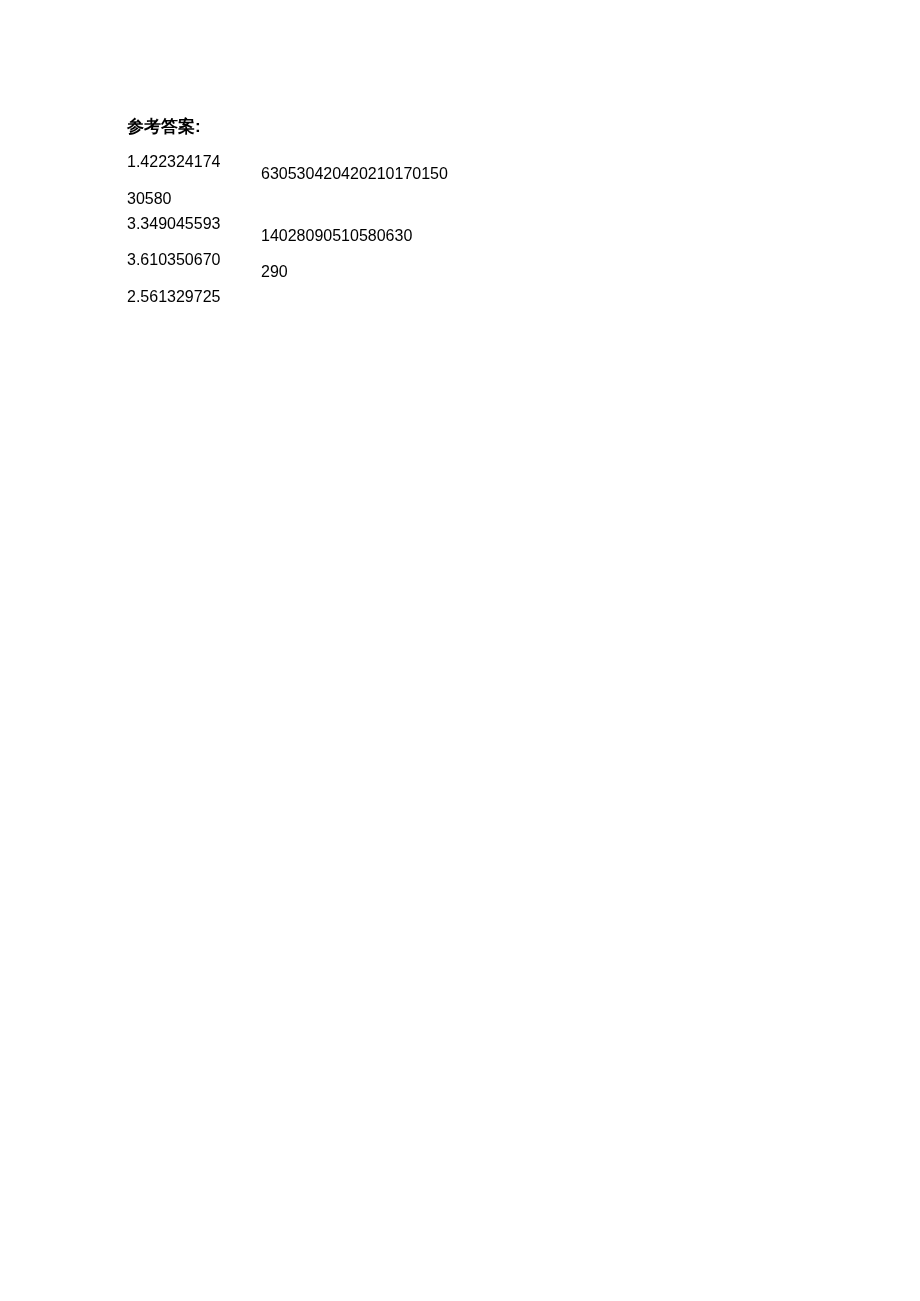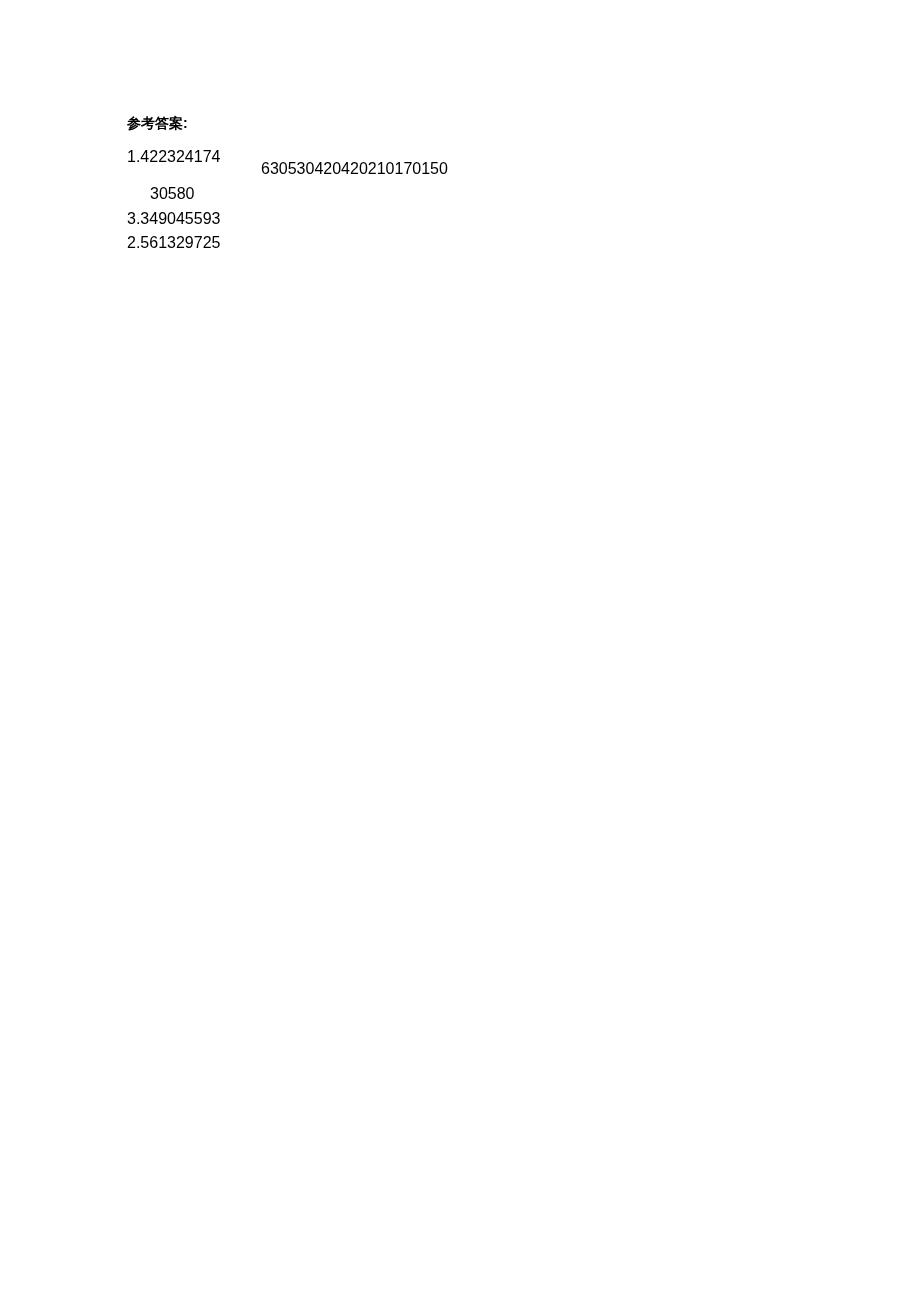--- a/index.html
+++ b/index.html
@@ -11,54 +11,58 @@
       width: 920px;
       height: 1301px;
       background: #ffffff;
       font-family: "Microsoft YaHei", "SimSun", Arial, sans-serif;
       font-size: 16px;
       color: #000000;
       padding: 115px 0 0 127px;
     }
     .heading {
       font-weight: bold;
-      font-size: 14px;
+      font-size: 17px;
       margin-bottom: 12px;
     }
     .content {
       line-height: 1.55;
     }
     .row {
       display: flex;
     }
     .col1 {
       width: 134px;
       flex-shrink: 0;
     }
     .col2 {
       flex: 1;
       margin-top: 12px;
     }
     .single {
       width: 100%;
-      margin-left: 23px;
     }
   </style>
 </head>
 <body>
 
 <div class="heading">参考答案:</div>
 
 <div class="content">
   <div class="row">
     <div class="col1">1.422324174</div>
     <div class="col2">630530420420210170150</div>
   </div>
   <div class="row">
     <div class="single">30580</div>
   </div>
   <div class="row">
     <div class="col1">3.349045593</div>
+    <div class="col2">14028090510580630</div>
+  </div>
+  <div class="row">
+    <div class="col1">3.610350670</div>
+    <div class="col2">290</div>
   </div>
   <div class="row">
     <div class="col1">2.561329725</div>
   </div>
 </div>
 
 </body></html>

